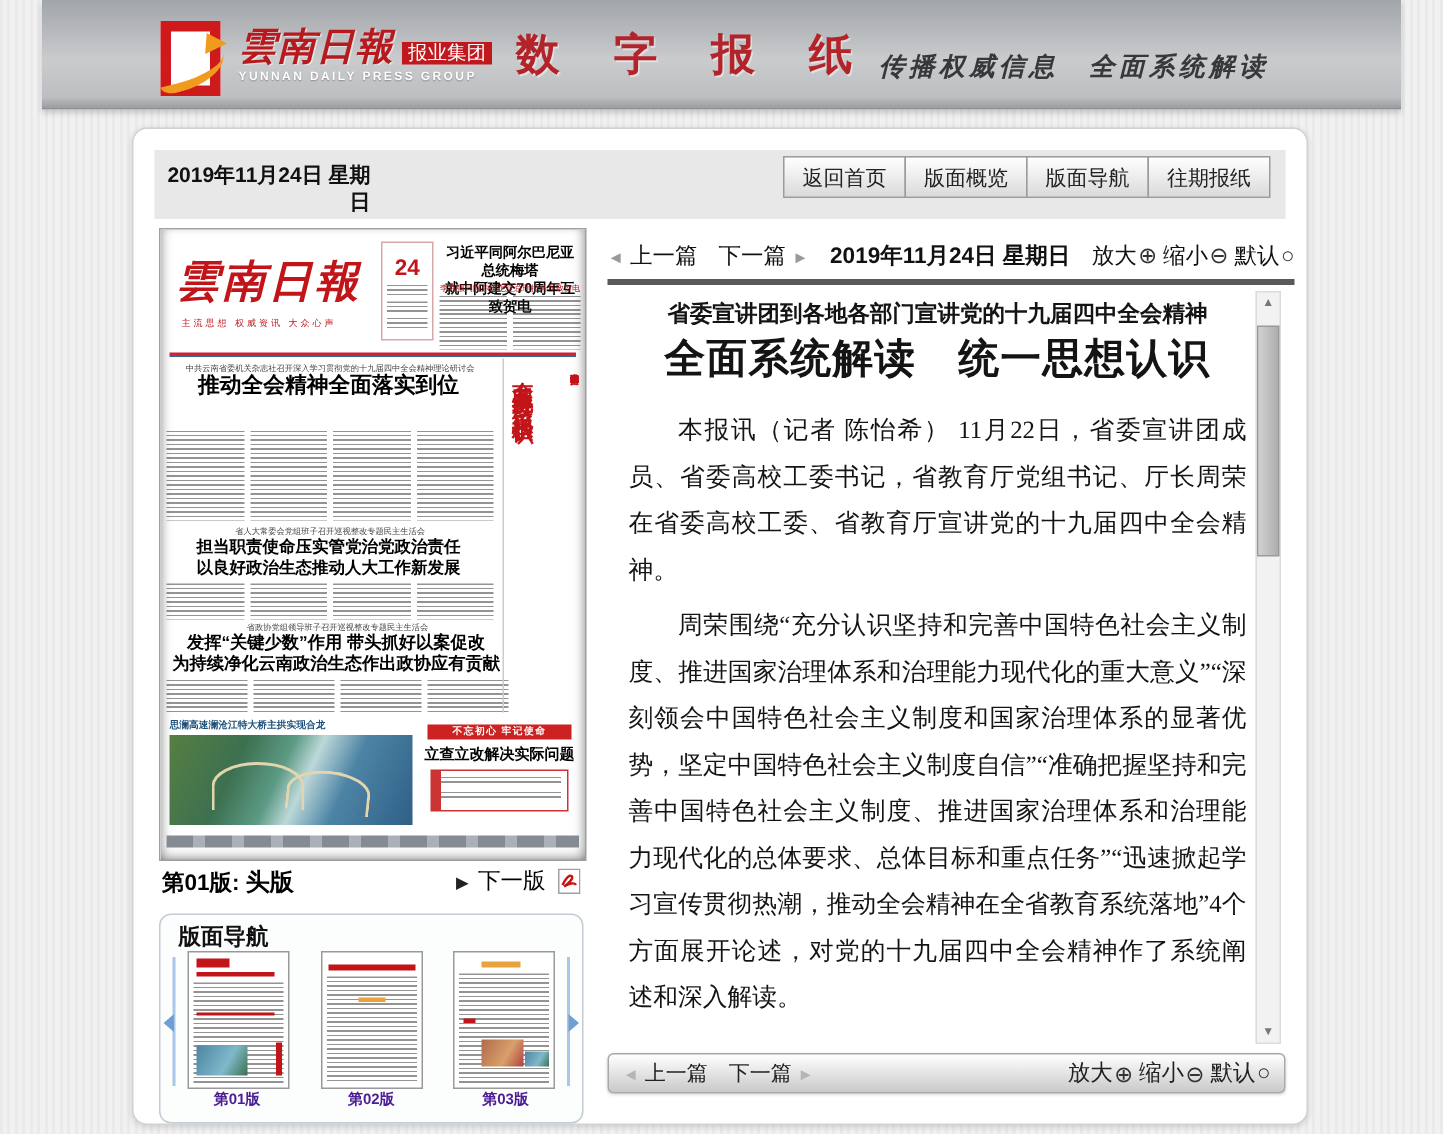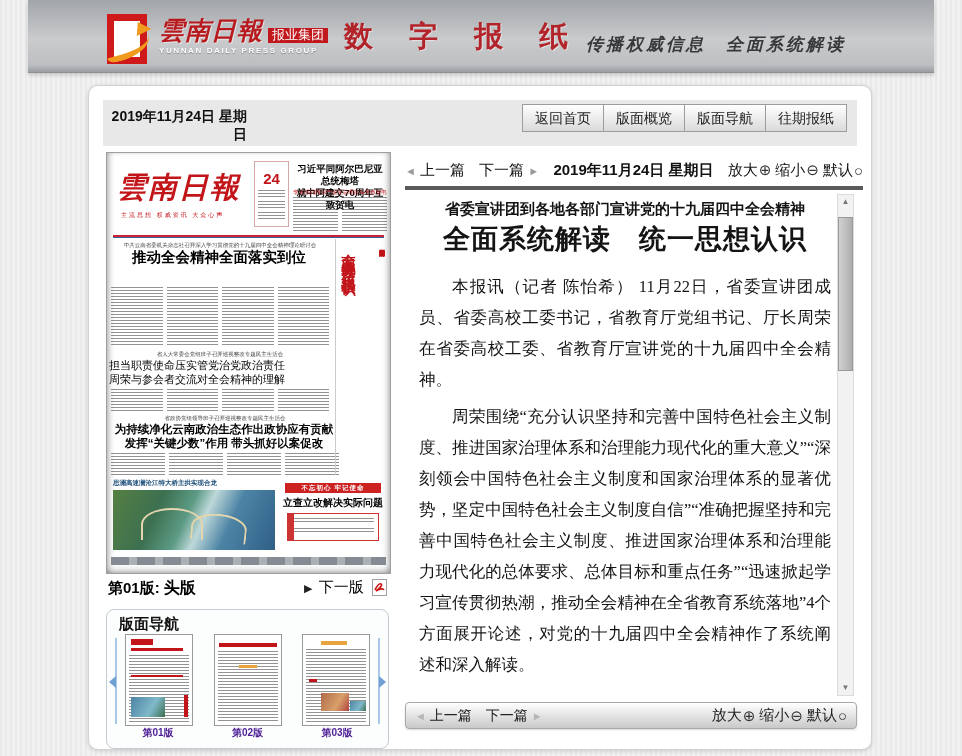--- a/index.html
+++ b/index.html
@@ -55,21 +55,21 @@
   .np-tophead{left:186px;top:10px;width:94px;font-size:9.5px;font-weight:bold;line-height:12px;color:#000;text-align:center;}
   .np-topsub{left:186px;top:36px;width:94px;font-size:5.5px;color:#c2151a;text-align:center;}
   .np-topcols{left:186px;top:44px;width:94px;height:36px;}
   .np-divider{left:6px;top:82px;width:271px;height:3px;
     background:linear-gradient(#c23 0 1.5px,#369 1.5px 3px);}
   .np-kicker{font-size:5.5px;color:#444;text-align:center;white-space:nowrap;overflow:hidden;}
   .k-a{left:4px;top:89px;width:218px;}
   .np-headline-a{left:2px;top:96px;width:220px;text-align:center;font-weight:bold;font-size:14.5px;line-height:17px;color:#000;}
   .np-cols-a{left:4px;top:134px;width:218px;height:60px;}
   .k-b{left:4px;top:198px;width:218px;}
-  .np-headline-b{left:2px;top:205px;width:220px;text-align:left;font-weight:normal;font-size:11px;line-height:14px;color:#000;}
+  .np-headline-b{left:2px;top:205px;width:220px;text-align:center;font-weight:bold;font-size:11px;line-height:14px;color:#000;}
   .np-cols-b{left:4px;top:236px;width:218px;height:24px;}
   .k-c{left:4px;top:262px;width:228px;}
   .np-headline-c{left:2px;top:269px;width:230px;text-align:center;font-weight:bold;font-size:11.5px;line-height:14px;color:#000;}
   .np-cols-c{left:4px;top:300px;width:228px;height:22px;}
   .np-vstrip{left:228px;top:86px;width:52px;height:236px;border-left:1px solid #ccc;}
   .np-vheadline{position:absolute;left:4px;top:4px;height:210px;writing-mode:vertical-rl;
     font-weight:bold;font-size:14px;letter-spacing:2px;color:#c2151a;}
   .np-vkicker{position:absolute;right:2px;top:6px;height:200px;writing-mode:vertical-rl;
     font-size:6px;color:#c2151a;}
   .np-photo-wrap{left:6px;top:326px;width:162px;height:72px;}
@@ -213,33 +213,33 @@
       <div class="np np-cols-a cols">
         <div class="tl"></div>
           <div class="tl"></div>
           <div class="tl"></div>
           <div class="tl"></div>
       </div>
 
       <div class="np np-kicker k-b">省人大常委会党组班子召开巡视整改专题民主生活会</div>
       <div class="np np-headline-b">
         <div>担当职责使命压实管党治党政治责任</div>
-        <div>周荣与参会者交流对全会精神的理解</div>
+        <div>以良好政治生态推动人大工作新发展</div>
       </div>
       <div class="np np-cols-b cols">
         <div class="tl"></div>
           <div class="tl"></div>
           <div class="tl"></div>
           <div class="tl"></div>
       </div>
 
       <div class="np np-kicker k-c">省政协党组领导班子召开巡视整改专题民主生活会</div>
       <div class="np np-headline-c">
+        <div>发挥“关键少数”作用 带头抓好以案促改</div>
         <div>为持续净化云南政治生态作出政协应有贡献</div>
-        <div>发挥“关键少数”作用 带头抓好以案促改</div>
       </div>
       <div class="np np-cols-c cols">
         <div class="tl"></div>
           <div class="tl"></div>
           <div class="tl"></div>
           <div class="tl"></div>
       </div>
 
       <div class="np np-vstrip">
         <div class="np-vheadline">全面系统解读 统一思想认识</div>

